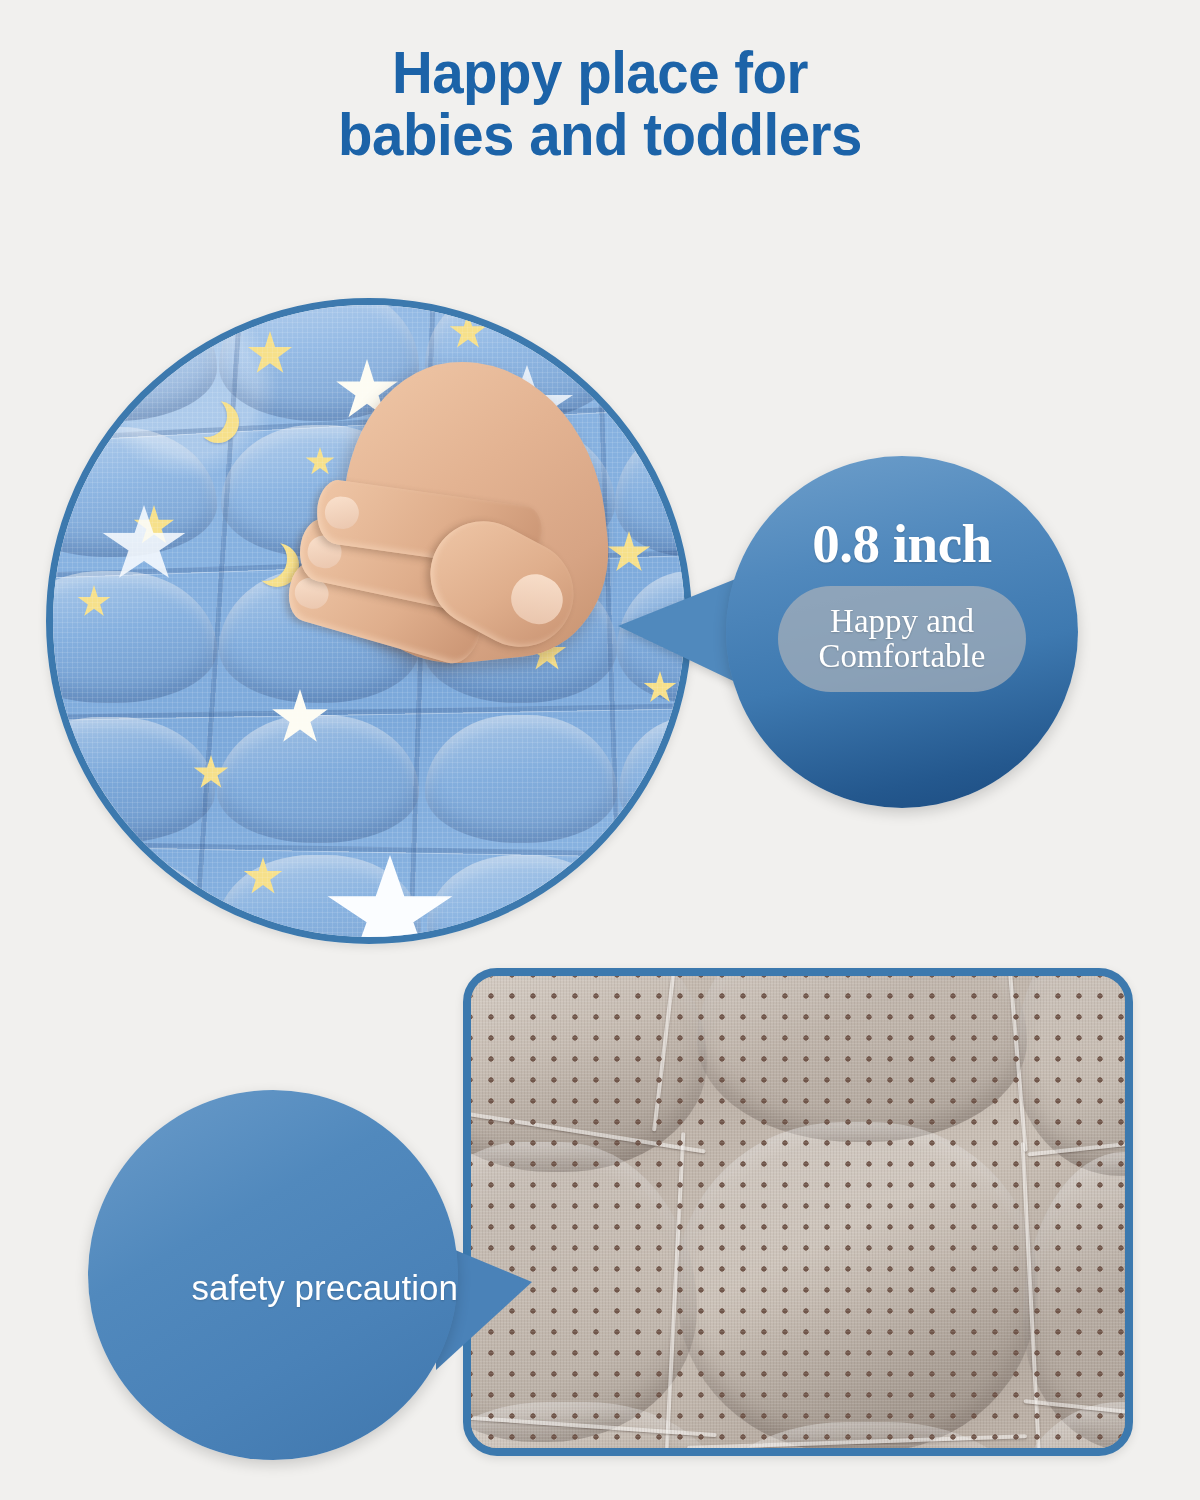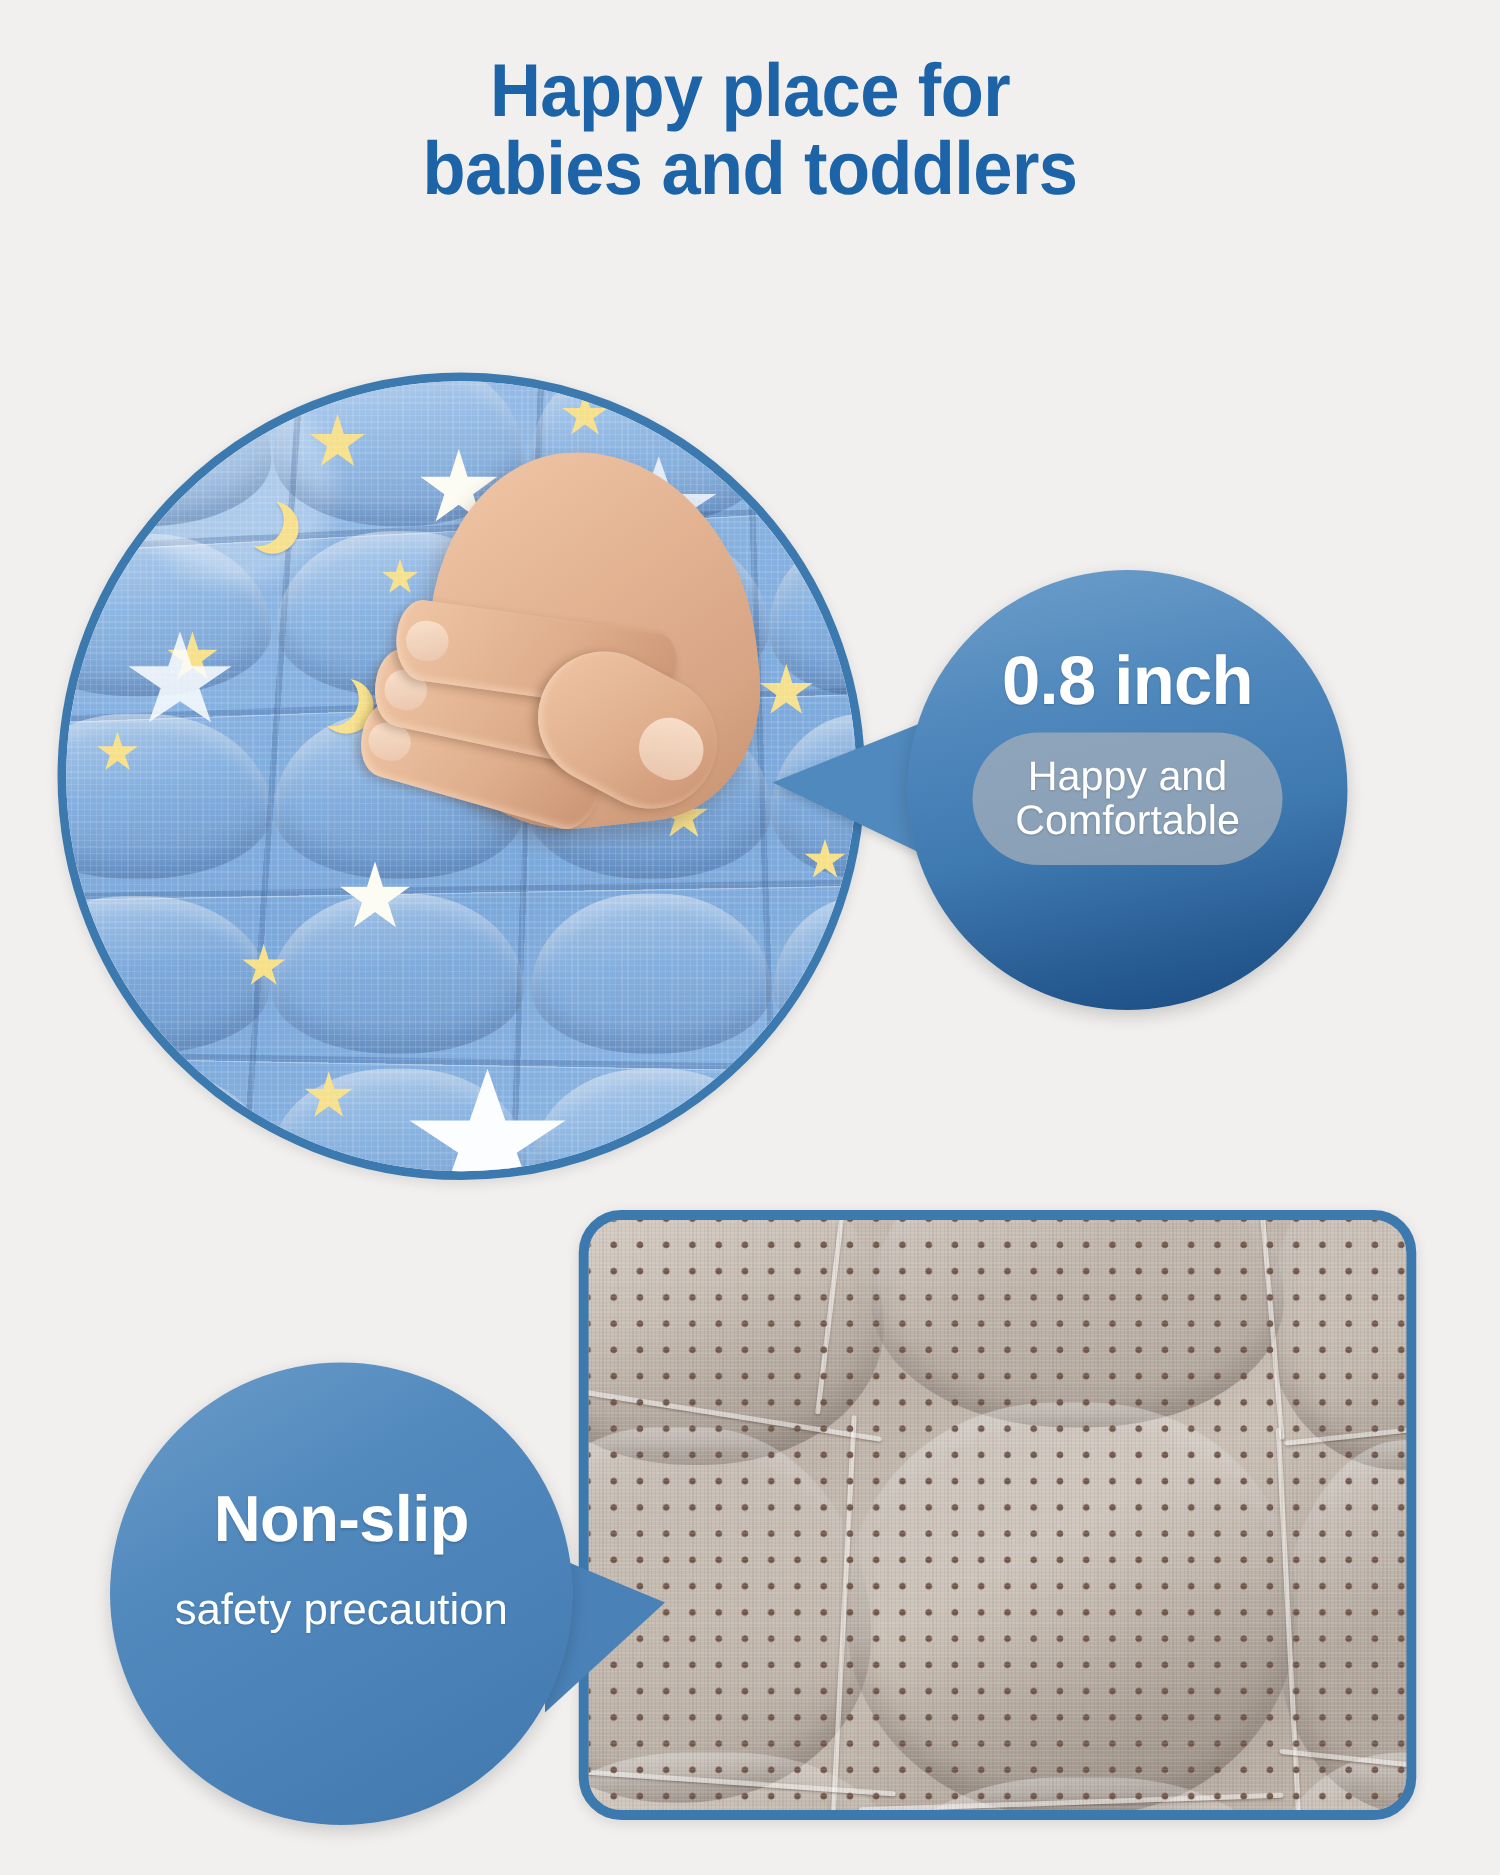--- a/index.html
+++ b/index.html
@@ -118,20 +118,21 @@
     position:absolute;left:-108px;top:118px;width:0;height:0;
     border-top:52px solid transparent;
     border-bottom:62px solid transparent;
     border-right:130px solid #5089bd;
     filter:drop-shadow(0 3px 4px rgba(0,0,0,0.16));
   }
   .bubble-a .disc{
     position:absolute;inset:0;border-radius:50%;
     background:linear-gradient(168deg,#6e9fcb 0%,#5189bd 30%,#3e79b0 58%,#24588e 86%,#1b4b80 100%);
     box-shadow:0 5px 14px rgba(0,0,0,0.17);
+    font-family:Liberation Serif, serif;
   }
   .bubble-a .title{
     position:absolute;left:0;top:56px;width:100%;text-align:center;
     color:#fff;font-size:55px;font-weight:bold;letter-spacing:-0.5px;
     text-shadow:0 1px 2px rgba(0,0,0,0.18);
   }
   .pill-gray{
     position:absolute;left:52px;top:130px;width:248px;height:106px;
     border-radius:53px;
     background:rgba(168,176,186,0.72);
@@ -156,21 +157,21 @@
     border-top:40px solid transparent;
     border-bottom:88px solid transparent;
     border-left:96px solid #4a82b8;
   }
   .bubble-b .title{
     position:absolute;left:0;top:96px;width:100%;text-align:center;
     color:#fff;font-size:52px;font-weight:bold;letter-spacing:-0.5px;
     text-shadow:0 1px 2px rgba(0,0,0,0.16);
   }
   .bubble-b .sub{
-    position:absolute;left:0;top:178px;width:100%;text-align:center;
+    position:absolute;left:0;top:178px;width:100%;text-align:right;
     color:#fff;font-size:35px;
     text-shadow:0 1px 2px rgba(0,0,0,0.16);
   }
 
   
   .photo-panel{
     position:absolute;left:463px;top:968px;width:670px;height:488px;
     border:8px solid #3c79ae;
     border-radius:34px;
     box-sizing:border-box;
@@ -329,18 +330,17 @@
       <div class="nsseam" style="left:556px;top:440px;width:250px;height:4px;transform:rotate(6deg);"></div>
 
       <div class="dots"></div>
       <div class="weave"></div>
     </div>
   </div>
 
   <div class="bubble-b">
     <div class="tail"></div>
     <div class="disc">
-      <div class="title">Non-slip</div>
       <div class="sub">safety precaution</div>
     </div>
   </div>
 
 </div>
 
 </body></html>

